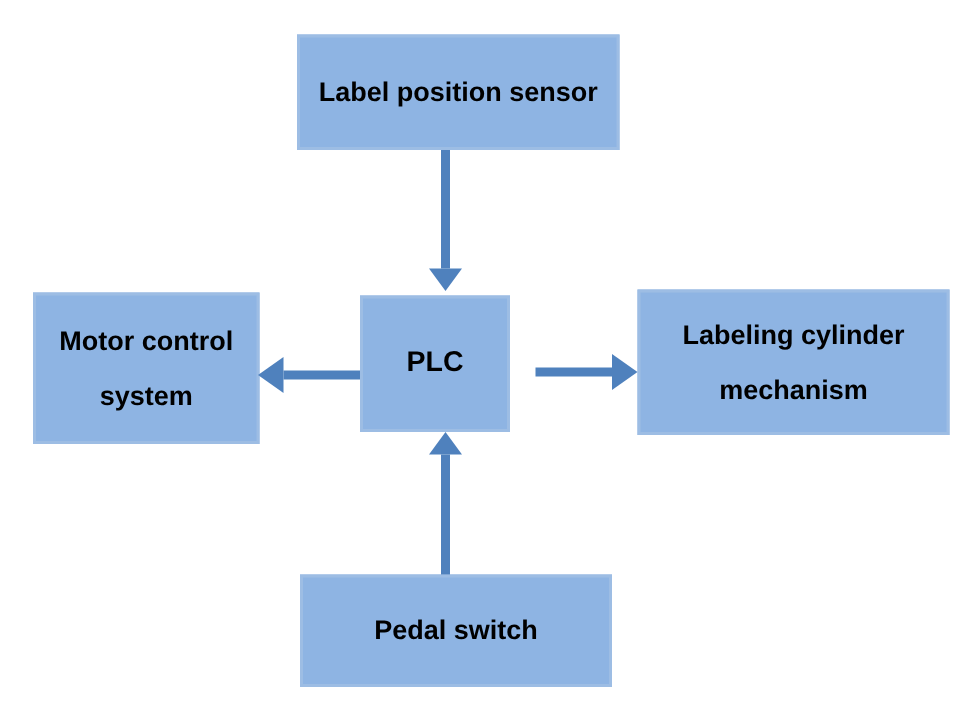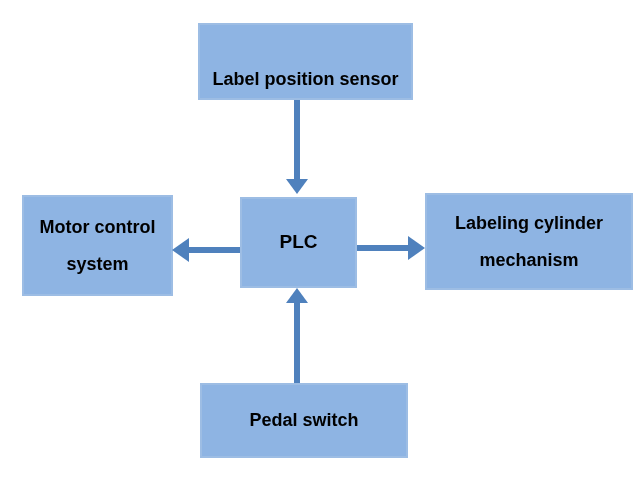--- a/index.html
+++ b/index.html
@@ -30,23 +30,23 @@
     display: flex;
     align-items: center;
     justify-content: center;
     text-align: center;
     font-weight: bold;
     font-size: 18px;
     line-height: 2.05;
     color: var(--text);
     padding: 0 8px;
   }
-  .node-top    { left: 198px; top: 23px;  width: 215px; height: 77px; align-items: flex-end; }
+  .node-top    { left: 198px; top: 23px;  width: 215px; height: 77px; }
   .node-left   { left: 22px;  top: 195px; width: 151px; height: 101px; }
-  .node-center { left: 240px; top: 197px; width: 117px; height: 91px; font-size: 19px; }
+  .node-center { left: 240px; top: 197px; width: 100px; height: 91px; font-size: 19px; }
   .node-right  { left: 425px; top: 193px; width: 208px; height: 97px; }
   .node-bottom { left: 200px; top: 383px; width: 208px; height: 75px; }
 
   .shaft-v {
     position: absolute;
     width: 6px;
     background: var(--arrow);
   }
   .shaft-h {
     position: absolute;

